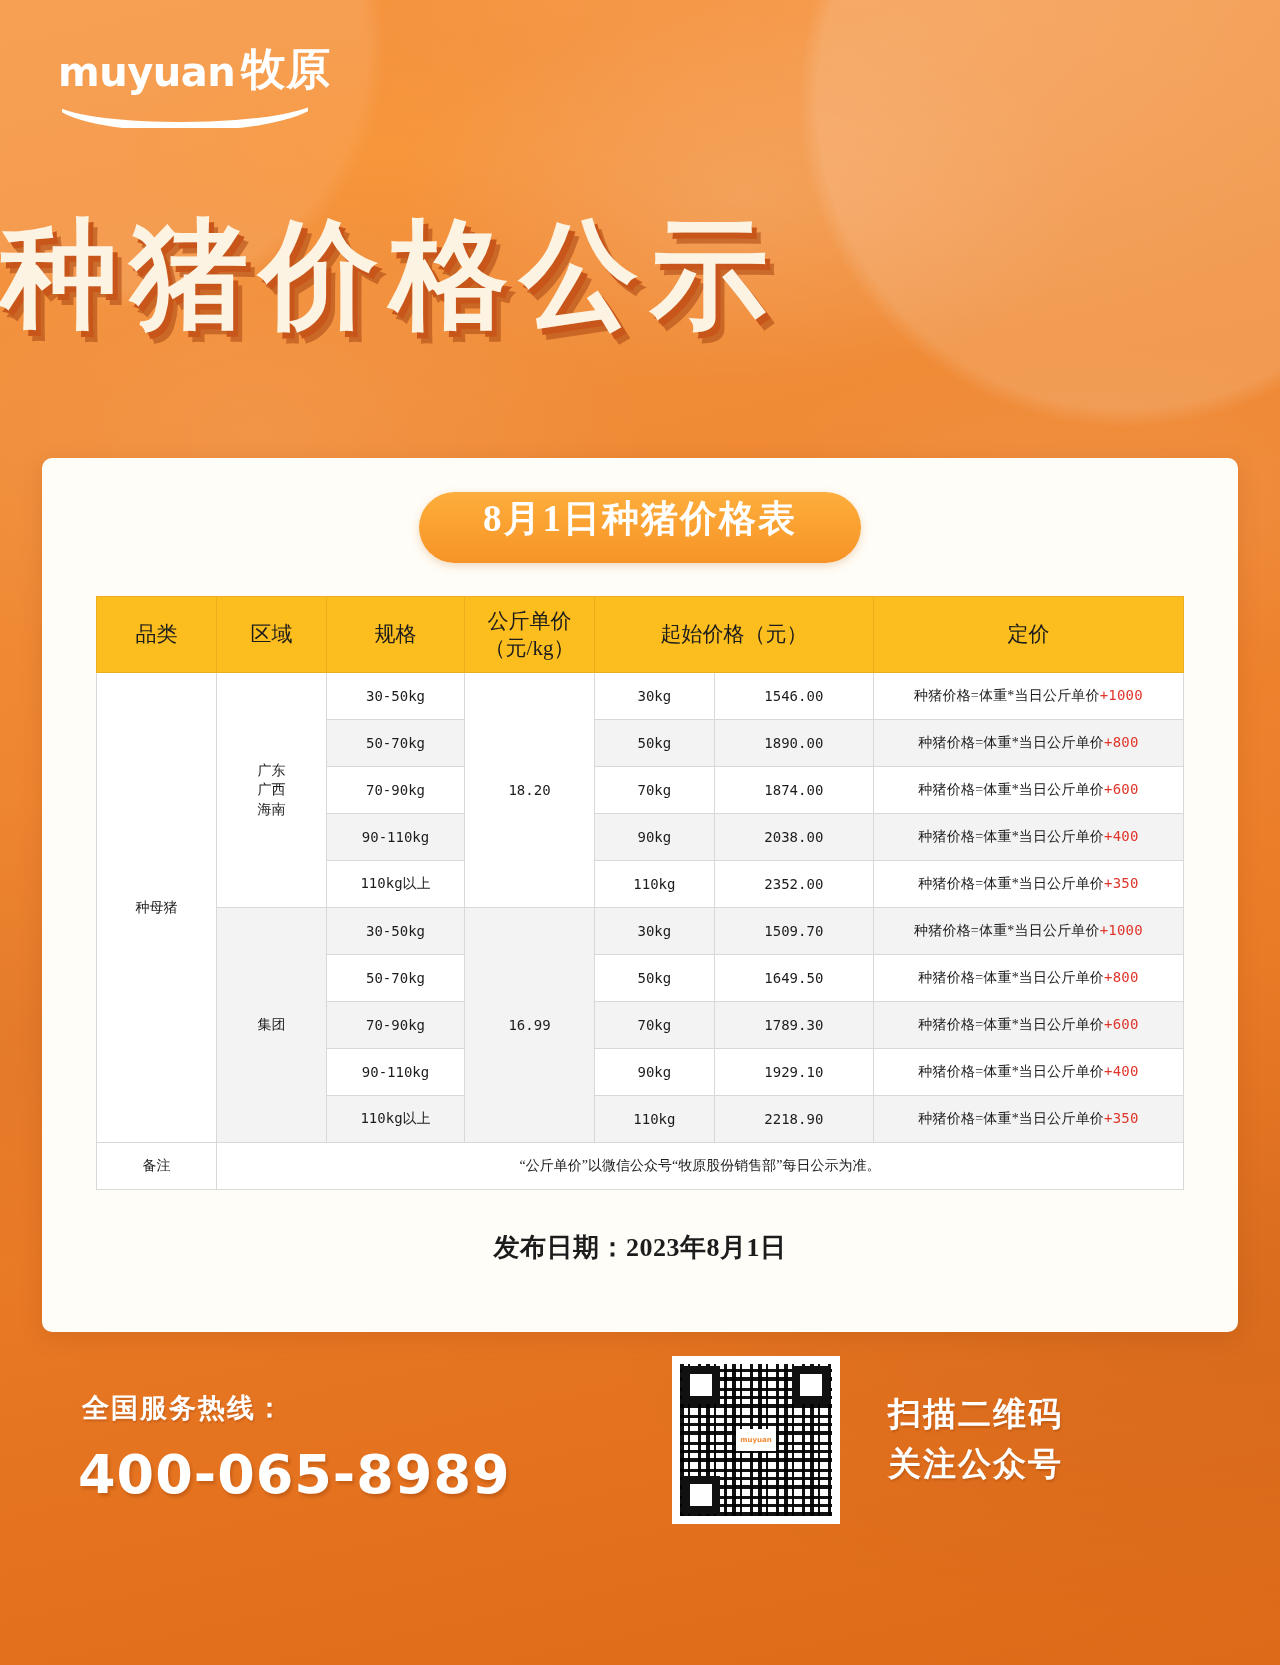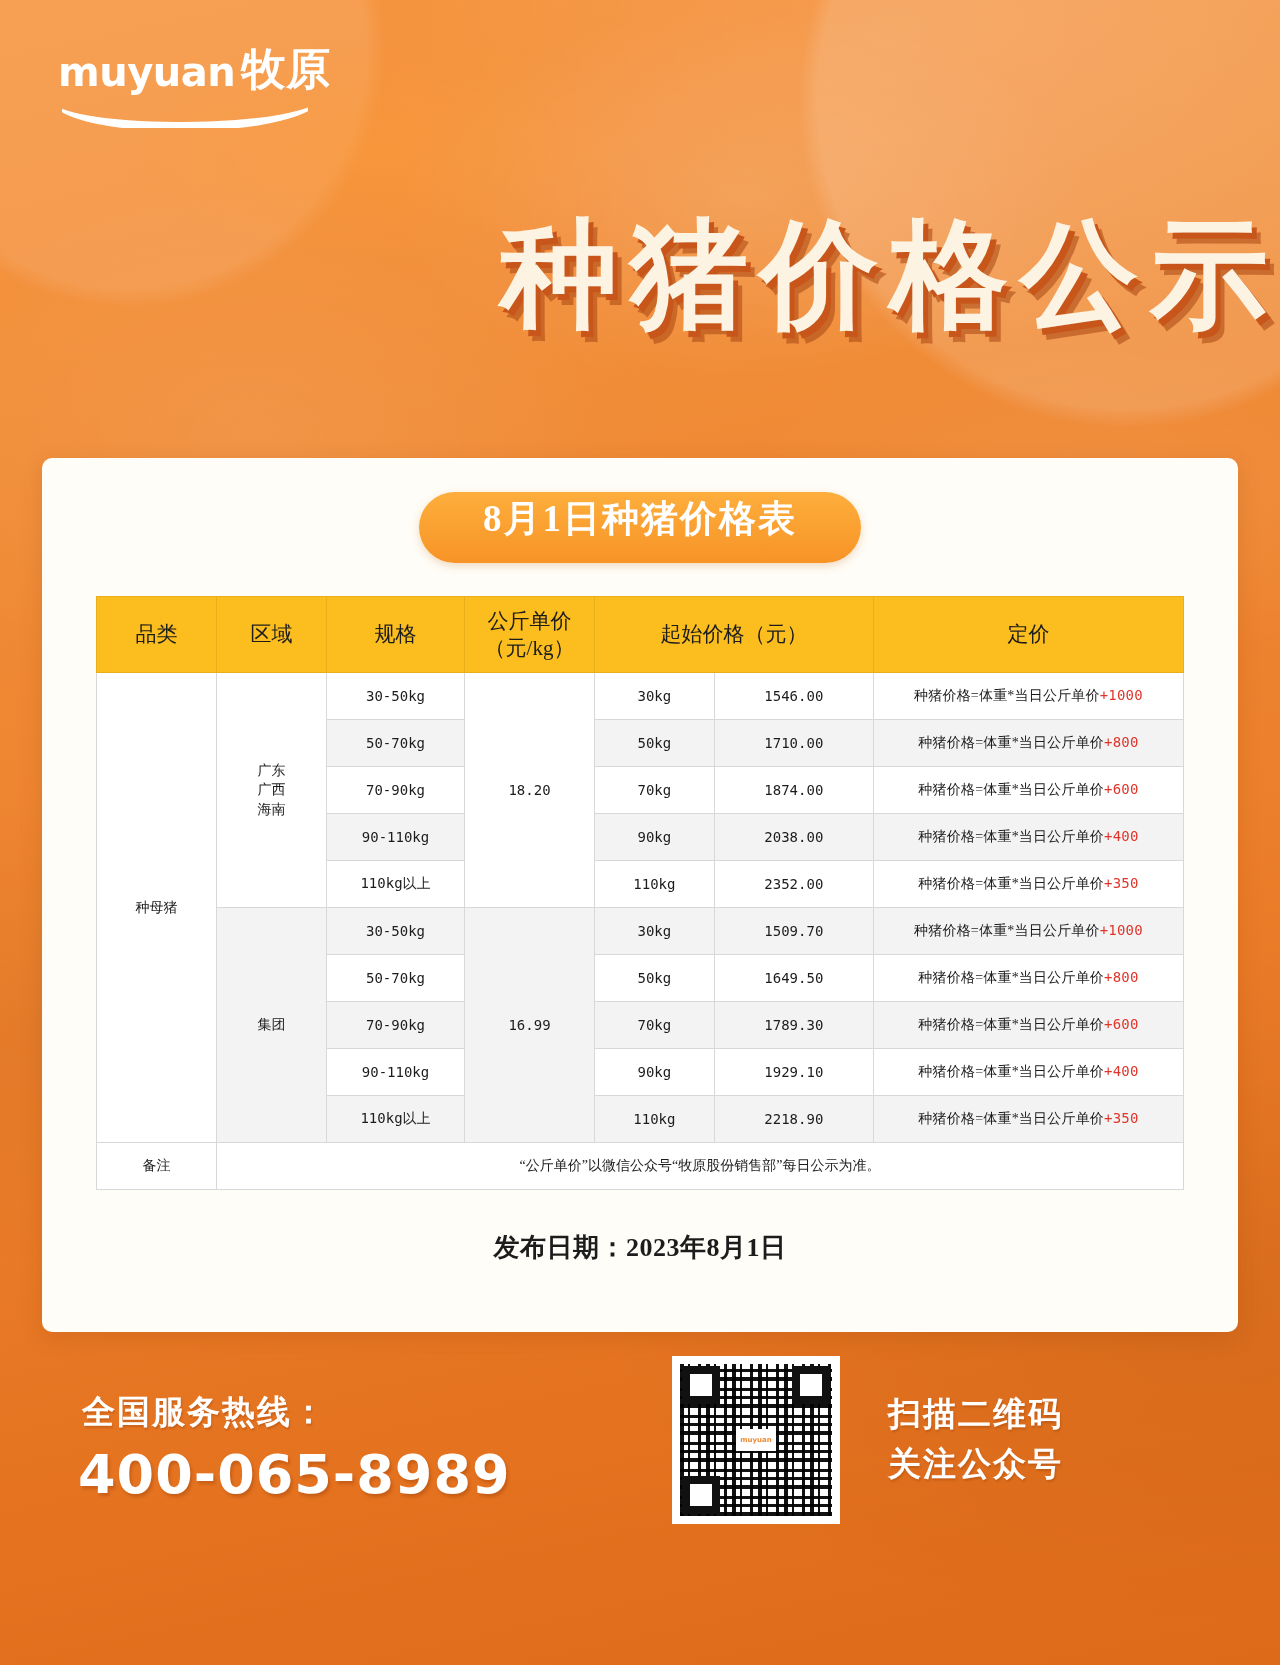--- a/index.html
+++ b/index.html
@@ -56,21 +56,21 @@
   .logo-swoosh::before {
     content: ""; position: absolute;
     left: -10px; top: -34px; width: 270px; height: 58px;
     border-bottom: 9px solid #ffffff;
     border-radius: 0 0 52% 46%;
   }
 
   
   .title {
     position: absolute; left: 0; right: 0; top: 196px;
-    text-align: right;
+    text-align: left;
     font-family: Liberation Mono, monospace;
     font-weight: 700;
     font-size: 118px;
     letter-spacing: 12px;
     color: #fdf3e2;
     text-shadow:
       5px 6px 0 #c8561a,
       9px 11px 0 rgba(168,70,18,0.55);
     white-space: nowrap;
   }
@@ -178,21 +178,21 @@
     font-size: 27px;
     color: #1c1c1c;
     letter-spacing: 0.5px;
   }
 
   
   .hotline-label {
     position: absolute; left: 82px; top: 1390px;
     font-family: Liberation Mono, monospace;
     font-weight: 700;
-    font-size: 33px; color: #ffffff;
+    font-size: 27px; color: #ffffff;
     letter-spacing: 2px;
     text-shadow: 1px 2px 2px rgba(150,60,10,0.35);
   }
   .hotline-number {
     position: absolute; left: 78px; top: 1443px;
     font-family: "DejaVu Sans", sans-serif;
     font-weight: 700;
     font-size: 54px; color: #ffffff;
     letter-spacing: 1px;
     text-shadow: 2px 3px 3px rgba(150,60,10,0.35);
@@ -283,21 +283,21 @@
           <td class="region" rowspan="5">广东<br>广西<br>海南</td>
           <td class="spec">30-50kg</td>
           <td class="unitprice" rowspan="5">18.20</td>
           <td class="startw">30kg</td>
           <td class="startp">1546.00</td>
           <td class="formula"><span>种猪价格=体重*当日公斤单价</span><span class="plus">+1000</span></td>
         </tr>
         <tr class="alt">
           <td class="spec">50-70kg</td>
           <td class="startw">50kg</td>
-          <td class="startp">1710.00</td>
+          <td class="startp">1890.00</td>
           <td class="formula"><span>种猪价格=体重*当日公斤单价</span><span class="plus">+800</span></td>
         </tr>
         <tr>
           <td class="spec">70-90kg</td>
           <td class="startw">70kg</td>
           <td class="startp">1874.00</td>
           <td class="formula"><span>种猪价格=体重*当日公斤单价</span><span class="plus">+600</span></td>
         </tr>
         <tr class="alt">
           <td class="spec">90-110kg</td>

